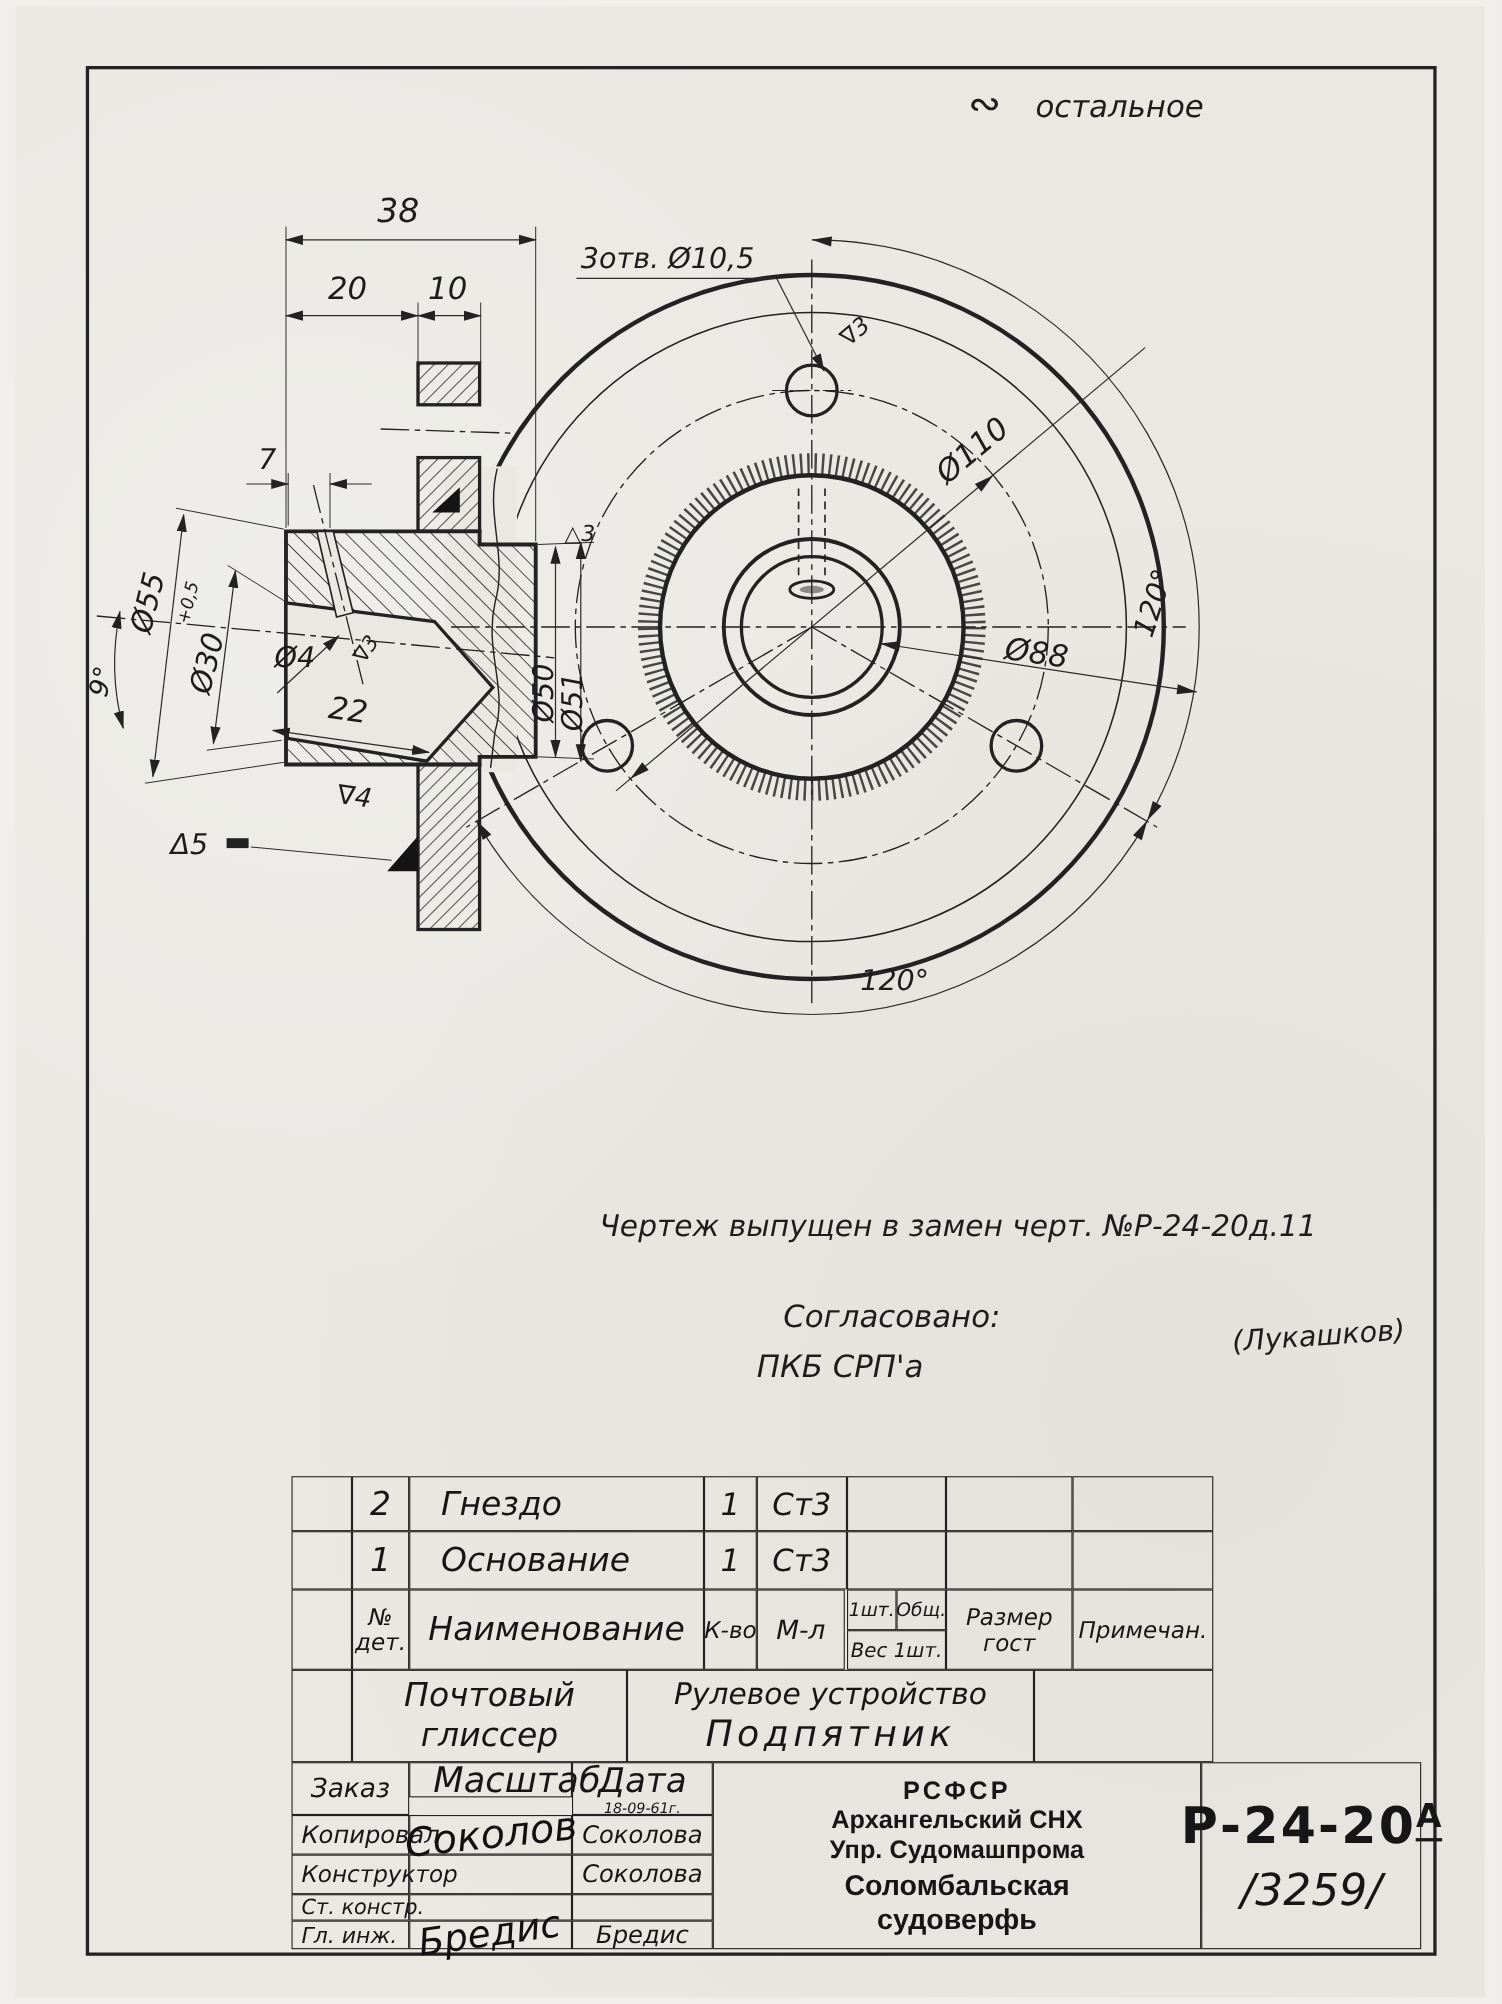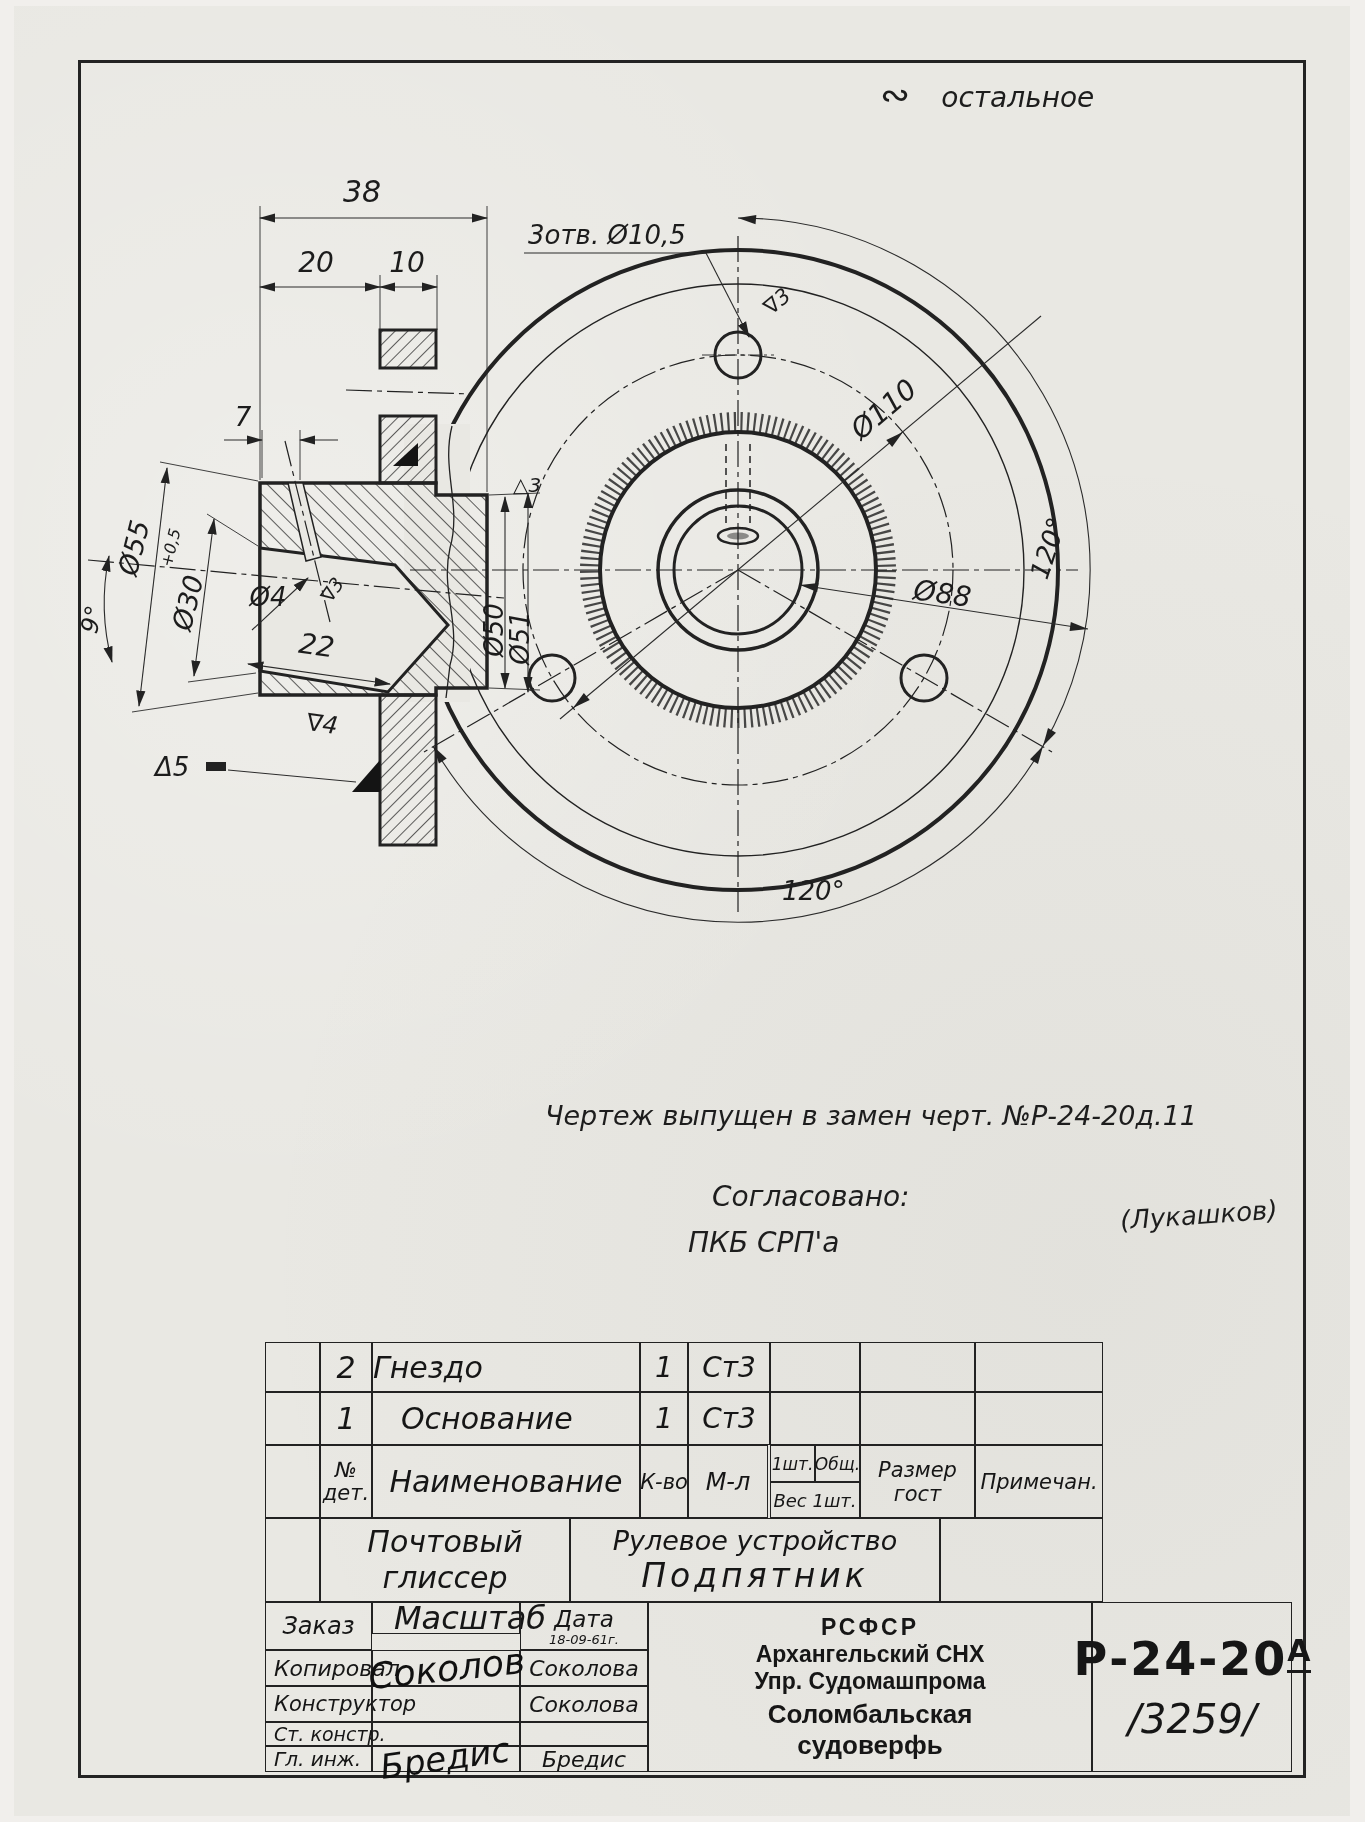--- a/index.html
+++ b/index.html
@@ -172,21 +172,21 @@
   <span style="font-size:36px;font-style:normal;">∾</span>
   <span style="font-size:28px;margin-left:26px;">остальное</span>
 </div>
 <div class="note" style="left:545px;top:1100px;font-size:27px;">Чертеж выпущен в замен черт. №Р-24-20д.11</div>
 <div class="note" style="left:712px;top:1180px;font-size:28px;">Согласовано:</div>
 <div class="note" style="left:688px;top:1226px;font-size:28px;">ПКБ СРП'а</div>
 <div class="note" style="left:1120px;top:1200px;font-size:26px;transform:rotate(-4deg);">(Лукашков)</div>
 
 <div class="cell" style="left:265px;top:1342px;width:55px;height:50px;"></div>
 <div class="cell" style="left:320px;top:1342px;width:52px;height:50px;font-size:30px;">2</div>
-<div class="cell" style="left:372px;top:1342px;width:268px;height:50px;font-size:30px;justify-content:flex-start;">Гнездо</div>
+<div class="cell" style="left:372px;top:1342px;width:268px;height:50px;font-size:30px;justify-content:flex-start;padding-left:28px;">Гнездо</div>
 <div class="cell" style="left:640px;top:1342px;width:48px;height:50px;font-size:28px;">1</div>
 <div class="cell" style="left:688px;top:1342px;width:82px;height:50px;font-size:28px;">Ст3</div>
 <div class="cell" style="left:770px;top:1342px;width:90px;height:50px;"></div>
 <div class="cell" style="left:860px;top:1342px;width:115px;height:50px;"></div>
 <div class="cell" style="left:975px;top:1342px;width:128px;height:50px;"></div>
 
 <div class="cell" style="left:265px;top:1392px;width:55px;height:53px;"></div>
 <div class="cell" style="left:320px;top:1392px;width:52px;height:53px;font-size:30px;">1</div>
 <div class="cell" style="left:372px;top:1392px;width:268px;height:53px;font-size:30px;justify-content:flex-start;padding-left:28px;">Основание</div>
 <div class="cell" style="left:640px;top:1392px;width:48px;height:53px;font-size:28px;">1</div>
@@ -219,21 +219,21 @@
 </div>
 <div class="cell col" style="left:570px;top:1518px;width:370px;height:84px;">
   <span style="font-size:27px;">Рулевое устройство</span>
   <span style="font-size:33px;letter-spacing:4px;">Подпятник</span>
 </div>
 <div class="cell" style="left:940px;top:1518px;width:163px;height:84px;"></div>
 
 <div class="cell" style="left:265px;top:1602px;width:107px;height:48px;font-size:24px;">Заказ</div>
 <div class="cell" style="left:372px;top:1602px;width:148px;height:32px;font-size:32px;padding-left:48px;">Масштаб</div>
 <div class="cell col" style="left:520px;top:1602px;width:128px;height:48px;">
-  <span style="font-size:23px;">Дата</span>
+  <span style="font-size:31px;">Дата</span>
   <span style="font-size:13px;">18-09-61г.</span>
 </div>
 
 <div class="cell" style="left:265px;top:1650px;width:107px;height:36px;font-size:22px;justify-content:flex-start;padding-left:8px;">Копировал</div>
 <div class="cell" style="left:372px;top:1650px;width:148px;height:36px;"></div>
 <div class="cell" style="left:520px;top:1650px;width:128px;height:36px;font-size:22px;">Соколова</div>
 <div class="cell" style="left:265px;top:1686px;width:107px;height:36px;font-size:21px;justify-content:flex-start;padding-left:8px;">Конструктор</div>
 <div class="cell" style="left:372px;top:1686px;width:148px;height:36px;"></div>
 <div class="cell" style="left:520px;top:1686px;width:128px;height:36px;font-size:22px;">Соколова</div>
 <div class="cell" style="left:265px;top:1722px;width:107px;height:24px;font-size:19px;justify-content:flex-start;padding-left:8px;">Ст. констр.</div>

